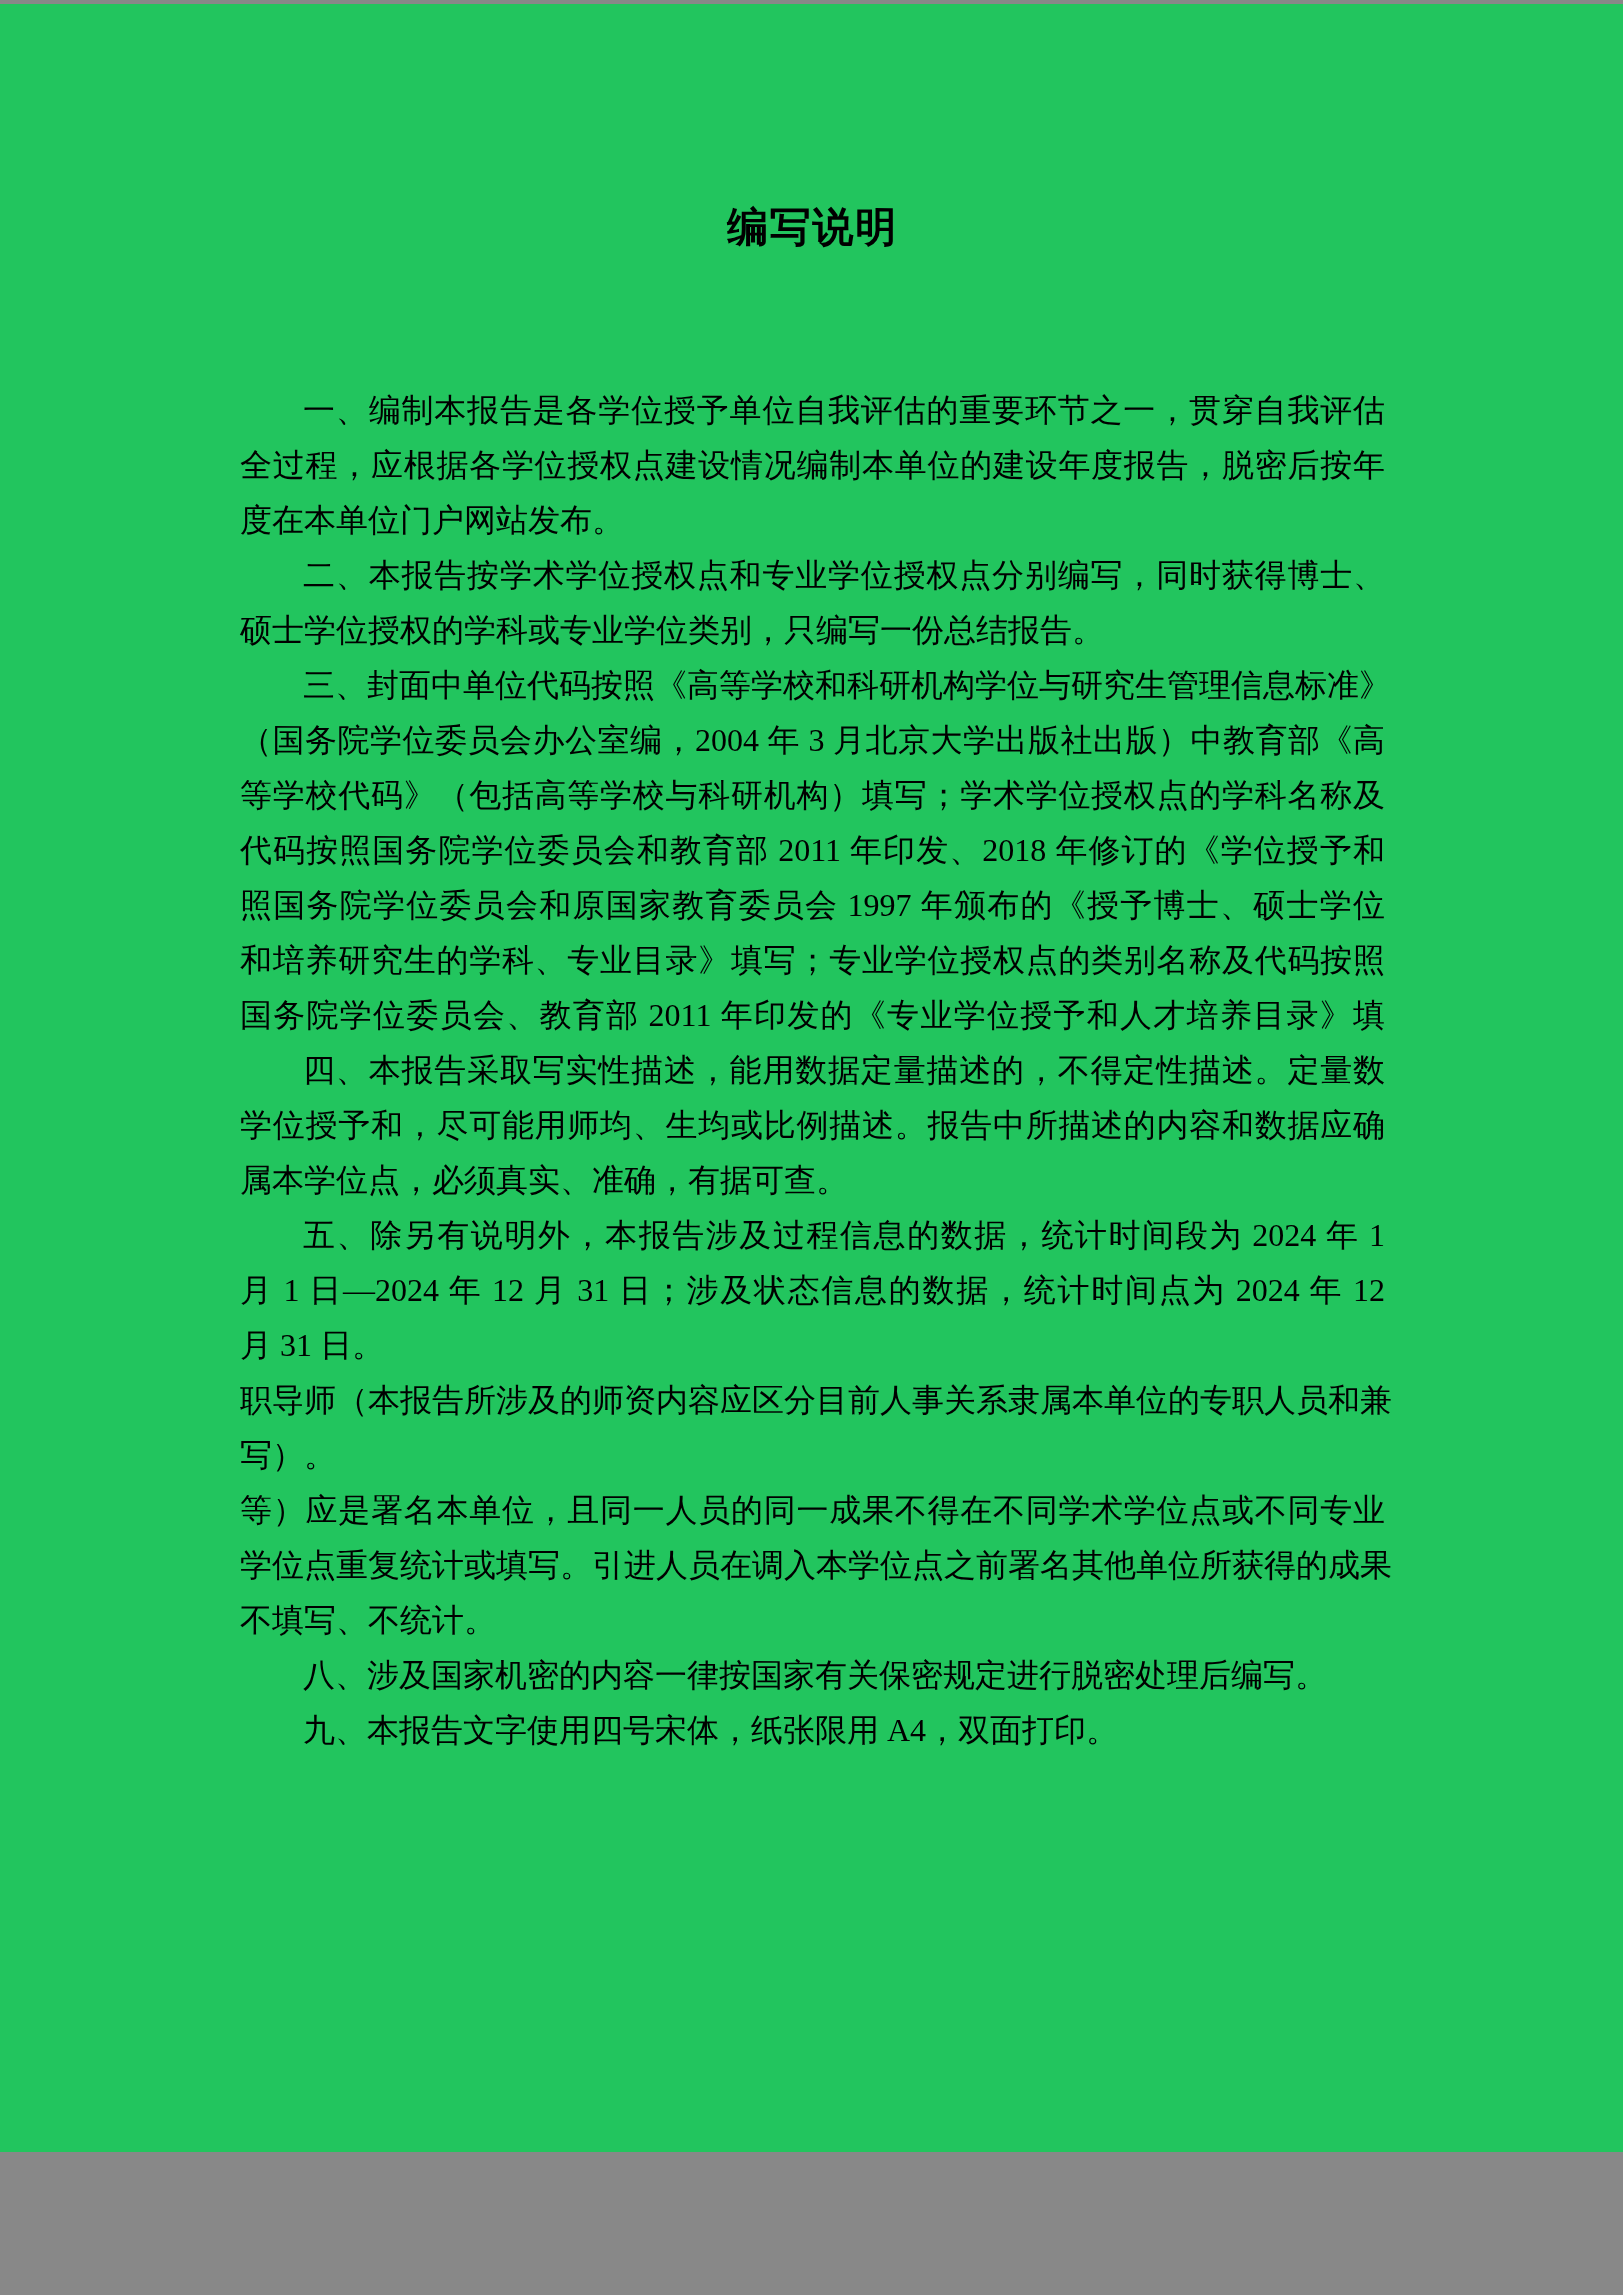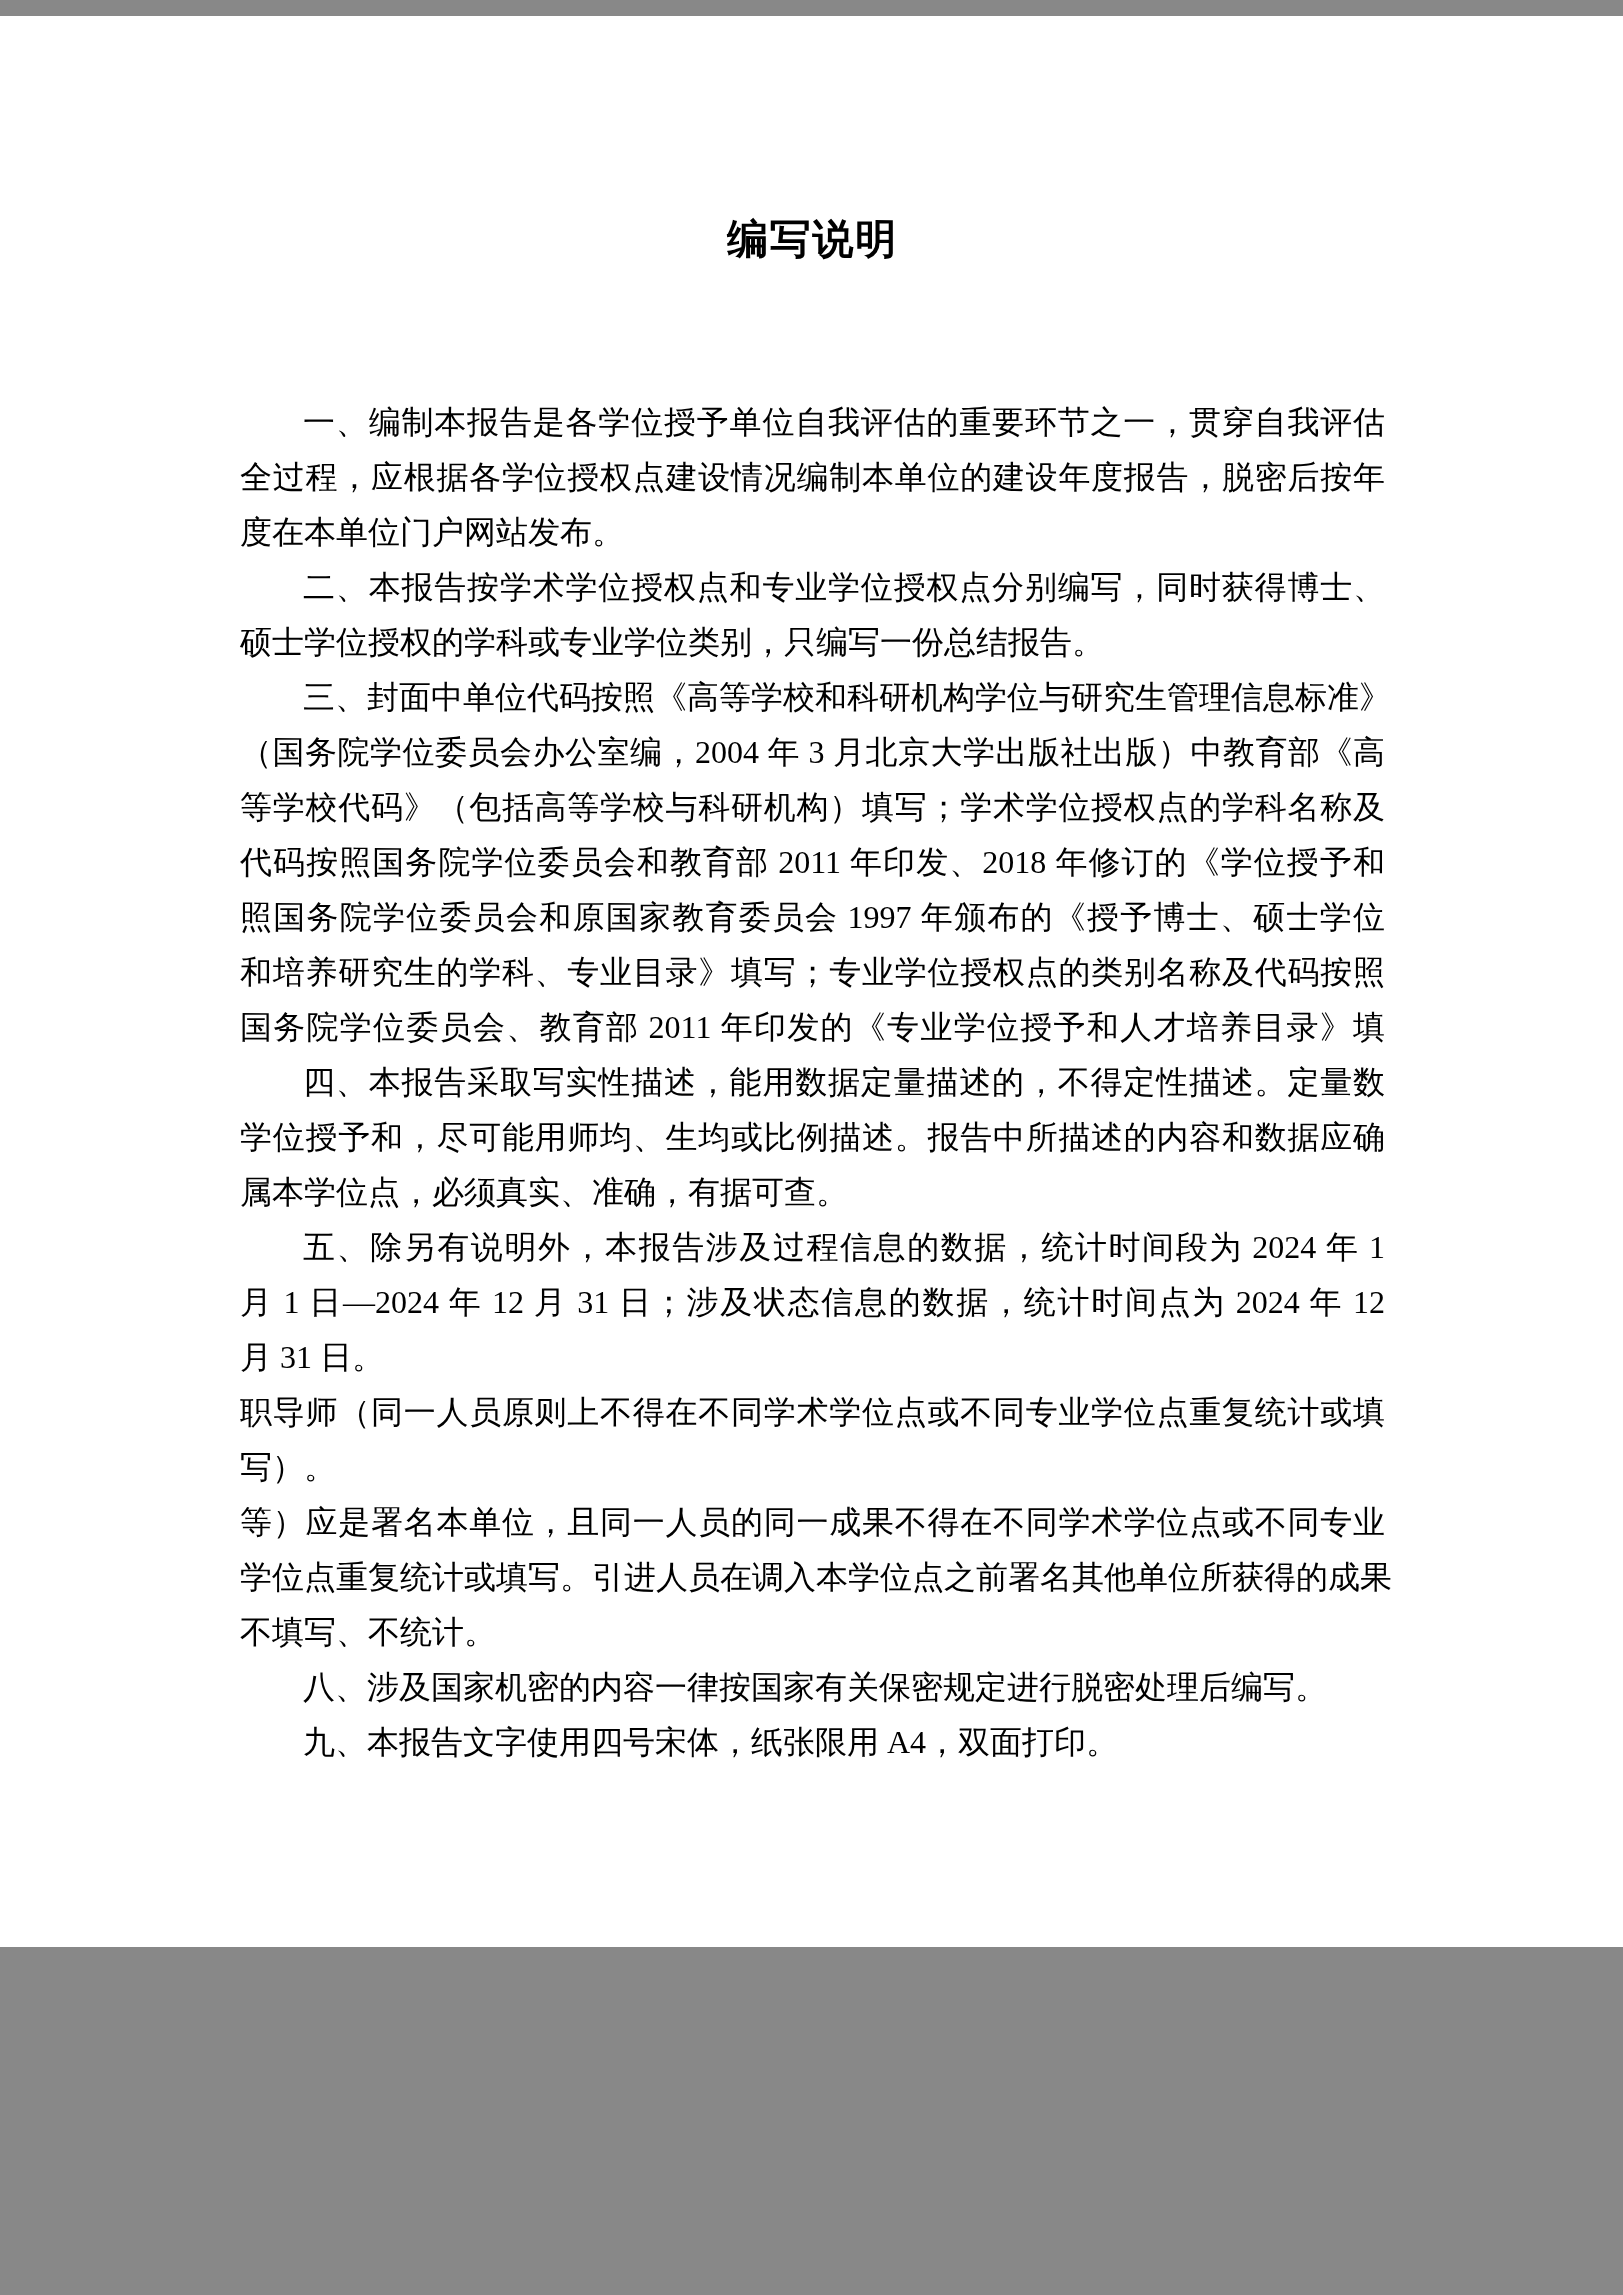--- a/index.html
+++ b/index.html
@@ -1,22 +1,22 @@
 <!DOCTYPE html>
 <html style="font-size:13.7px"><head>
 <meta charset="utf-8">
 <style>
   * { margin: 0; padding: 0; box-sizing: border-box; }
   html, body { background: #888; }
   .page {
     position: relative;
     width: 1624px;
-    height: 1931px;
-    margin: 16px auto;
-    background: #ffffff;
+    height: 2148px;
+    margin: 4px auto;
+    background: #22c55e;
     color: #000000;
     font-family: "Liberation Serif", "DejaVu Serif", serif;
     overflow: hidden;
   }
   .content {
     padding: 0 239px 0 240px; 
   }
   .title {
     margin-top: 193px;
     line-height: 61px;
@@ -69,21 +69,21 @@
       <p class="line">国务院学位委员会、教育部 2011 年印发的《专业学位授予和人才培养目录》填</p>
 
       <p class="line pfirst">四、本报告采取写实性描述，能用数据定量描述的，不得定性描述。定量数</p>
       <p class="line">学位授予和，尽可能用师均、生均或比例描述。报告中所描述的内容和数据应确</p>
       <p class="line plast">属本学位点，必须真实、准确，有据可查。</p>
 
       <p class="line pfirst">五、除另有说明外，本报告涉及过程信息的数据，统计时间段为 2024 年 1</p>
       <p class="line">月 1 日—2024 年 12 月 31 日；涉及状态信息的数据，统计时间点为 2024 年 12</p>
       <p class="line plast">月 31 日。</p>
 
-      <p class="line">职导师（同一人员原则上不得在不同学术学位点或不同专业学位点重复统计或填</p>
+      <p class="line">职导师（本报告所涉及的师资内容应区分目前人事关系隶属本单位的专职人员和兼</p>
       <p class="line plast">写）。</p>
 
       <p class="line">等）应是署名本单位，且同一人员的同一成果不得在不同学术学位点或不同专业</p>
       <p class="line">学位点重复统计或填写。引进人员在调入本学位点之前署名其他单位所获得的成果</p>
       <p class="line plast">不填写、不统计。</p>
 
       <p class="line pfirst plast">八、涉及国家机密的内容一律按国家有关保密规定进行脱密处理后编写。</p>
 
       <p class="line pfirst plast">九、本报告文字使用四号宋体，纸张限用 A4，双面打印。</p>
 

